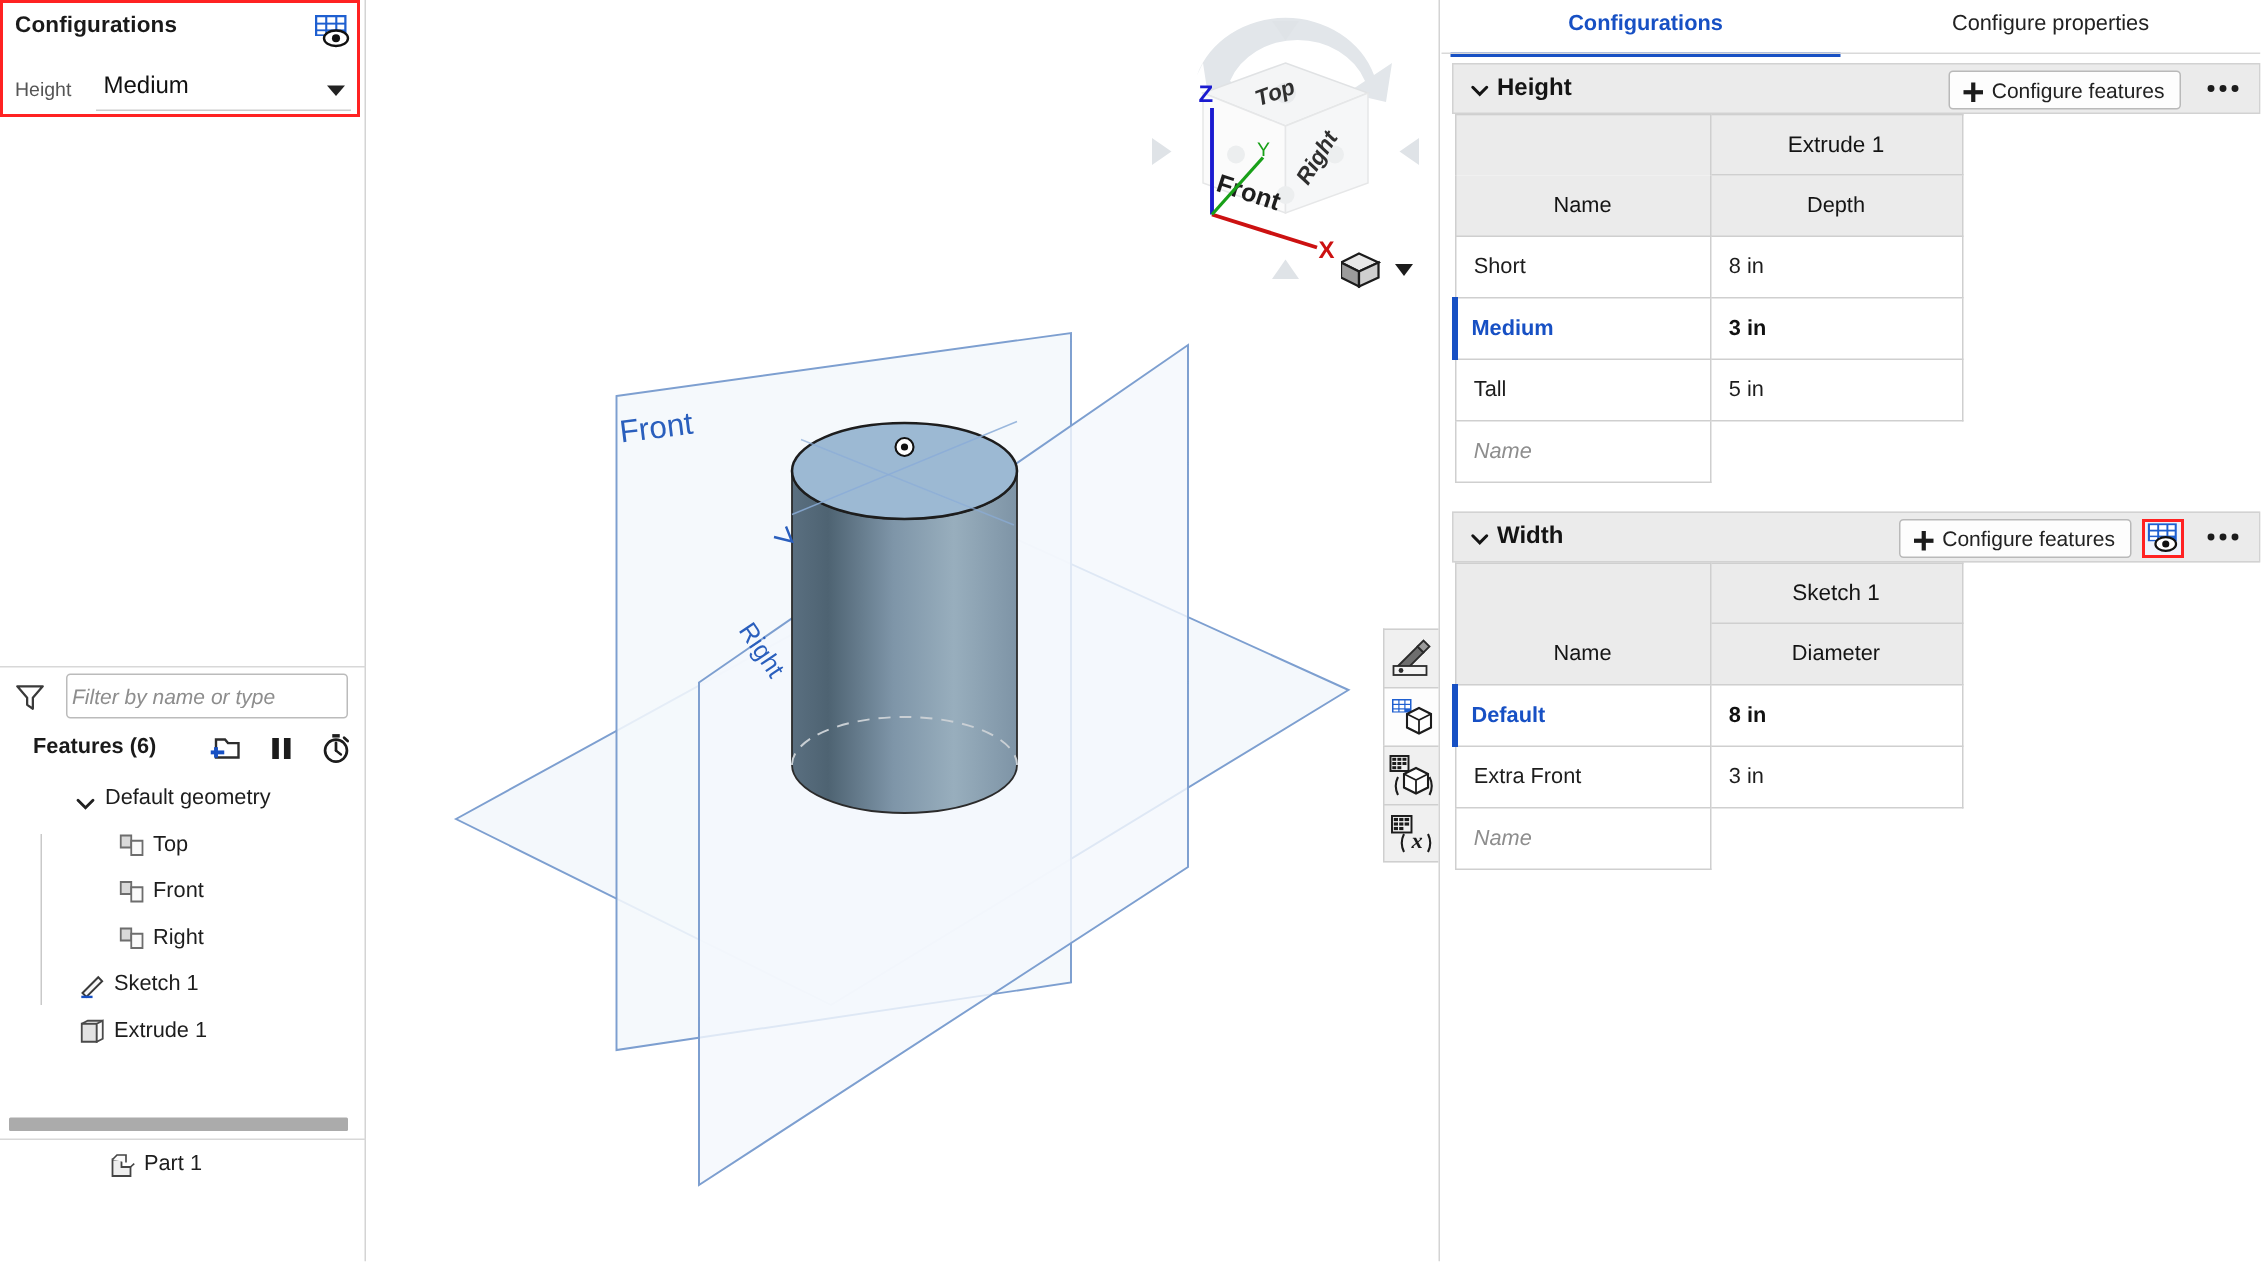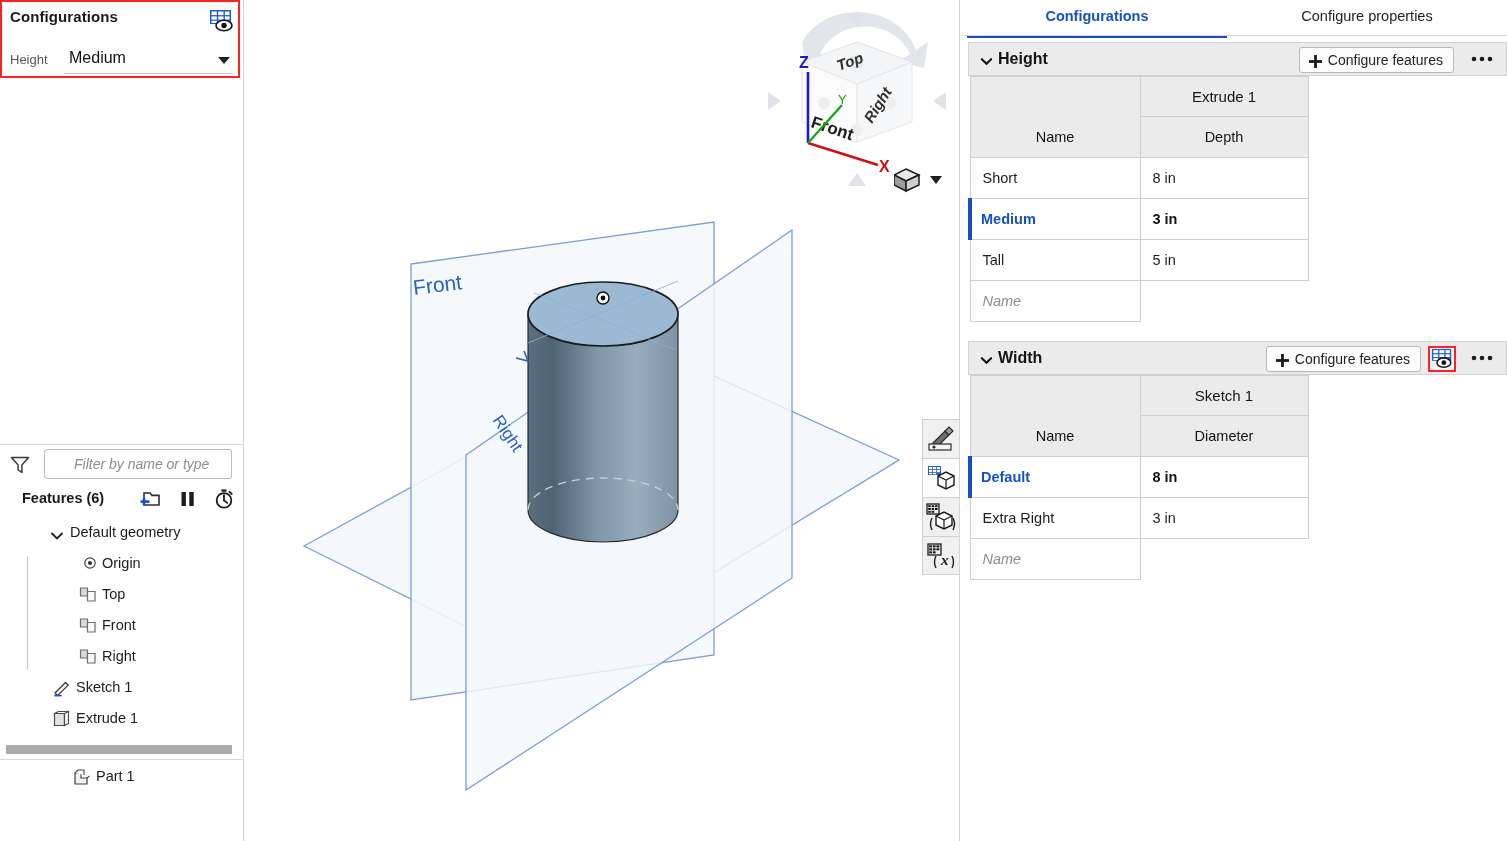--- a/index.html
+++ b/index.html
@@ -76,21 +76,21 @@
     position: absolute; left: 9px; top: 9px;
     width: 22px; height: 22px;
   }
   #filter-input {
     position: absolute; left: 44px; top: 4px;
     width: 188px; height: 30px;
     border: 1px solid #bbb; border-radius: 3px;
     box-sizing: border-box;
     font-family: "Liberation Sans", sans-serif;
     font-size: 14px; font-style: italic;
-    color: #333; padding-left: 29px;
+    color: #333; padding-left: 3px;
     background: #fff; outline: none;
   }
   #filter-input::placeholder { color: #8d8d8d; font-style: italic; }
 
   #features-hdr {
     position: absolute; left: 16px; top: 487px;
     width: 244px; height: 28px;
   }
   #features-label {
     position: absolute; left: 6px; top: 3px;
@@ -390,29 +390,20 @@
 
       <div class="tree-row">
         <span class="chev">
           <svg width="14" height="14" viewBox="0 0 14 14">
               <path d="M2 4.5 L7 9.5 L12 4.5" fill="none" stroke="#222" stroke-width="1.9" stroke-linecap="round"></path>
             </svg>
         </span>
         <span class="lbl" style="left:26px">Default geometry</span>
       </div>
 
-      <div class="tree-row">
-        <span class="tree-ico" style="left:38px">
-          <svg width="16" height="16" viewBox="0 0 16 16">
-            <circle cx="8" cy="8" r="5.2" fill="none" stroke="#444" stroke-width="1.2"></circle>
-            <circle cx="8" cy="8" r="2.1" fill="#333"></circle>
-          </svg>
-        </span>
-        <span class="lbl" style="left:58px">Origin</span>
-      </div>
 
       <div class="tree-row">
         <span class="tree-ico" style="left:34px">
           <svg width="20" height="18" viewBox="0 0 20 18">
             <path d="M2.5 2 h7 v8 h-7 z" fill="#d9d9d9" stroke="#6d6d6d" stroke-width="1.2"></path>
             <path d="M9.5 5.5 h7.5 v9.5 h-7.5 z" fill="#fafafa" stroke="#6d6d6d" stroke-width="1.2"></path>
           </svg>
         </span>
         <span class="lbl" style="left:58px">Top</span>
       </div>
@@ -759,21 +750,21 @@
           </tr>
           <tr>
             <th class="th-name">Name</th>
             <th class="th-sub">Diameter</th>
           </tr>
           <tr>
             <td class="cell active-name">Default</td>
             <td class="cell bold-val">8 in</td>
           </tr>
           <tr>
-            <td class="cell">Extra Right</td>
+            <td class="cell">Extra Front</td>
             <td class="cell">3 in</td>
           </tr>
           <tr>
             <td class="cell ph">Name</td>
             <td class="cell empty"></td>
           </tr>
         </tbody>
       </table>
     </div>
   </div>

